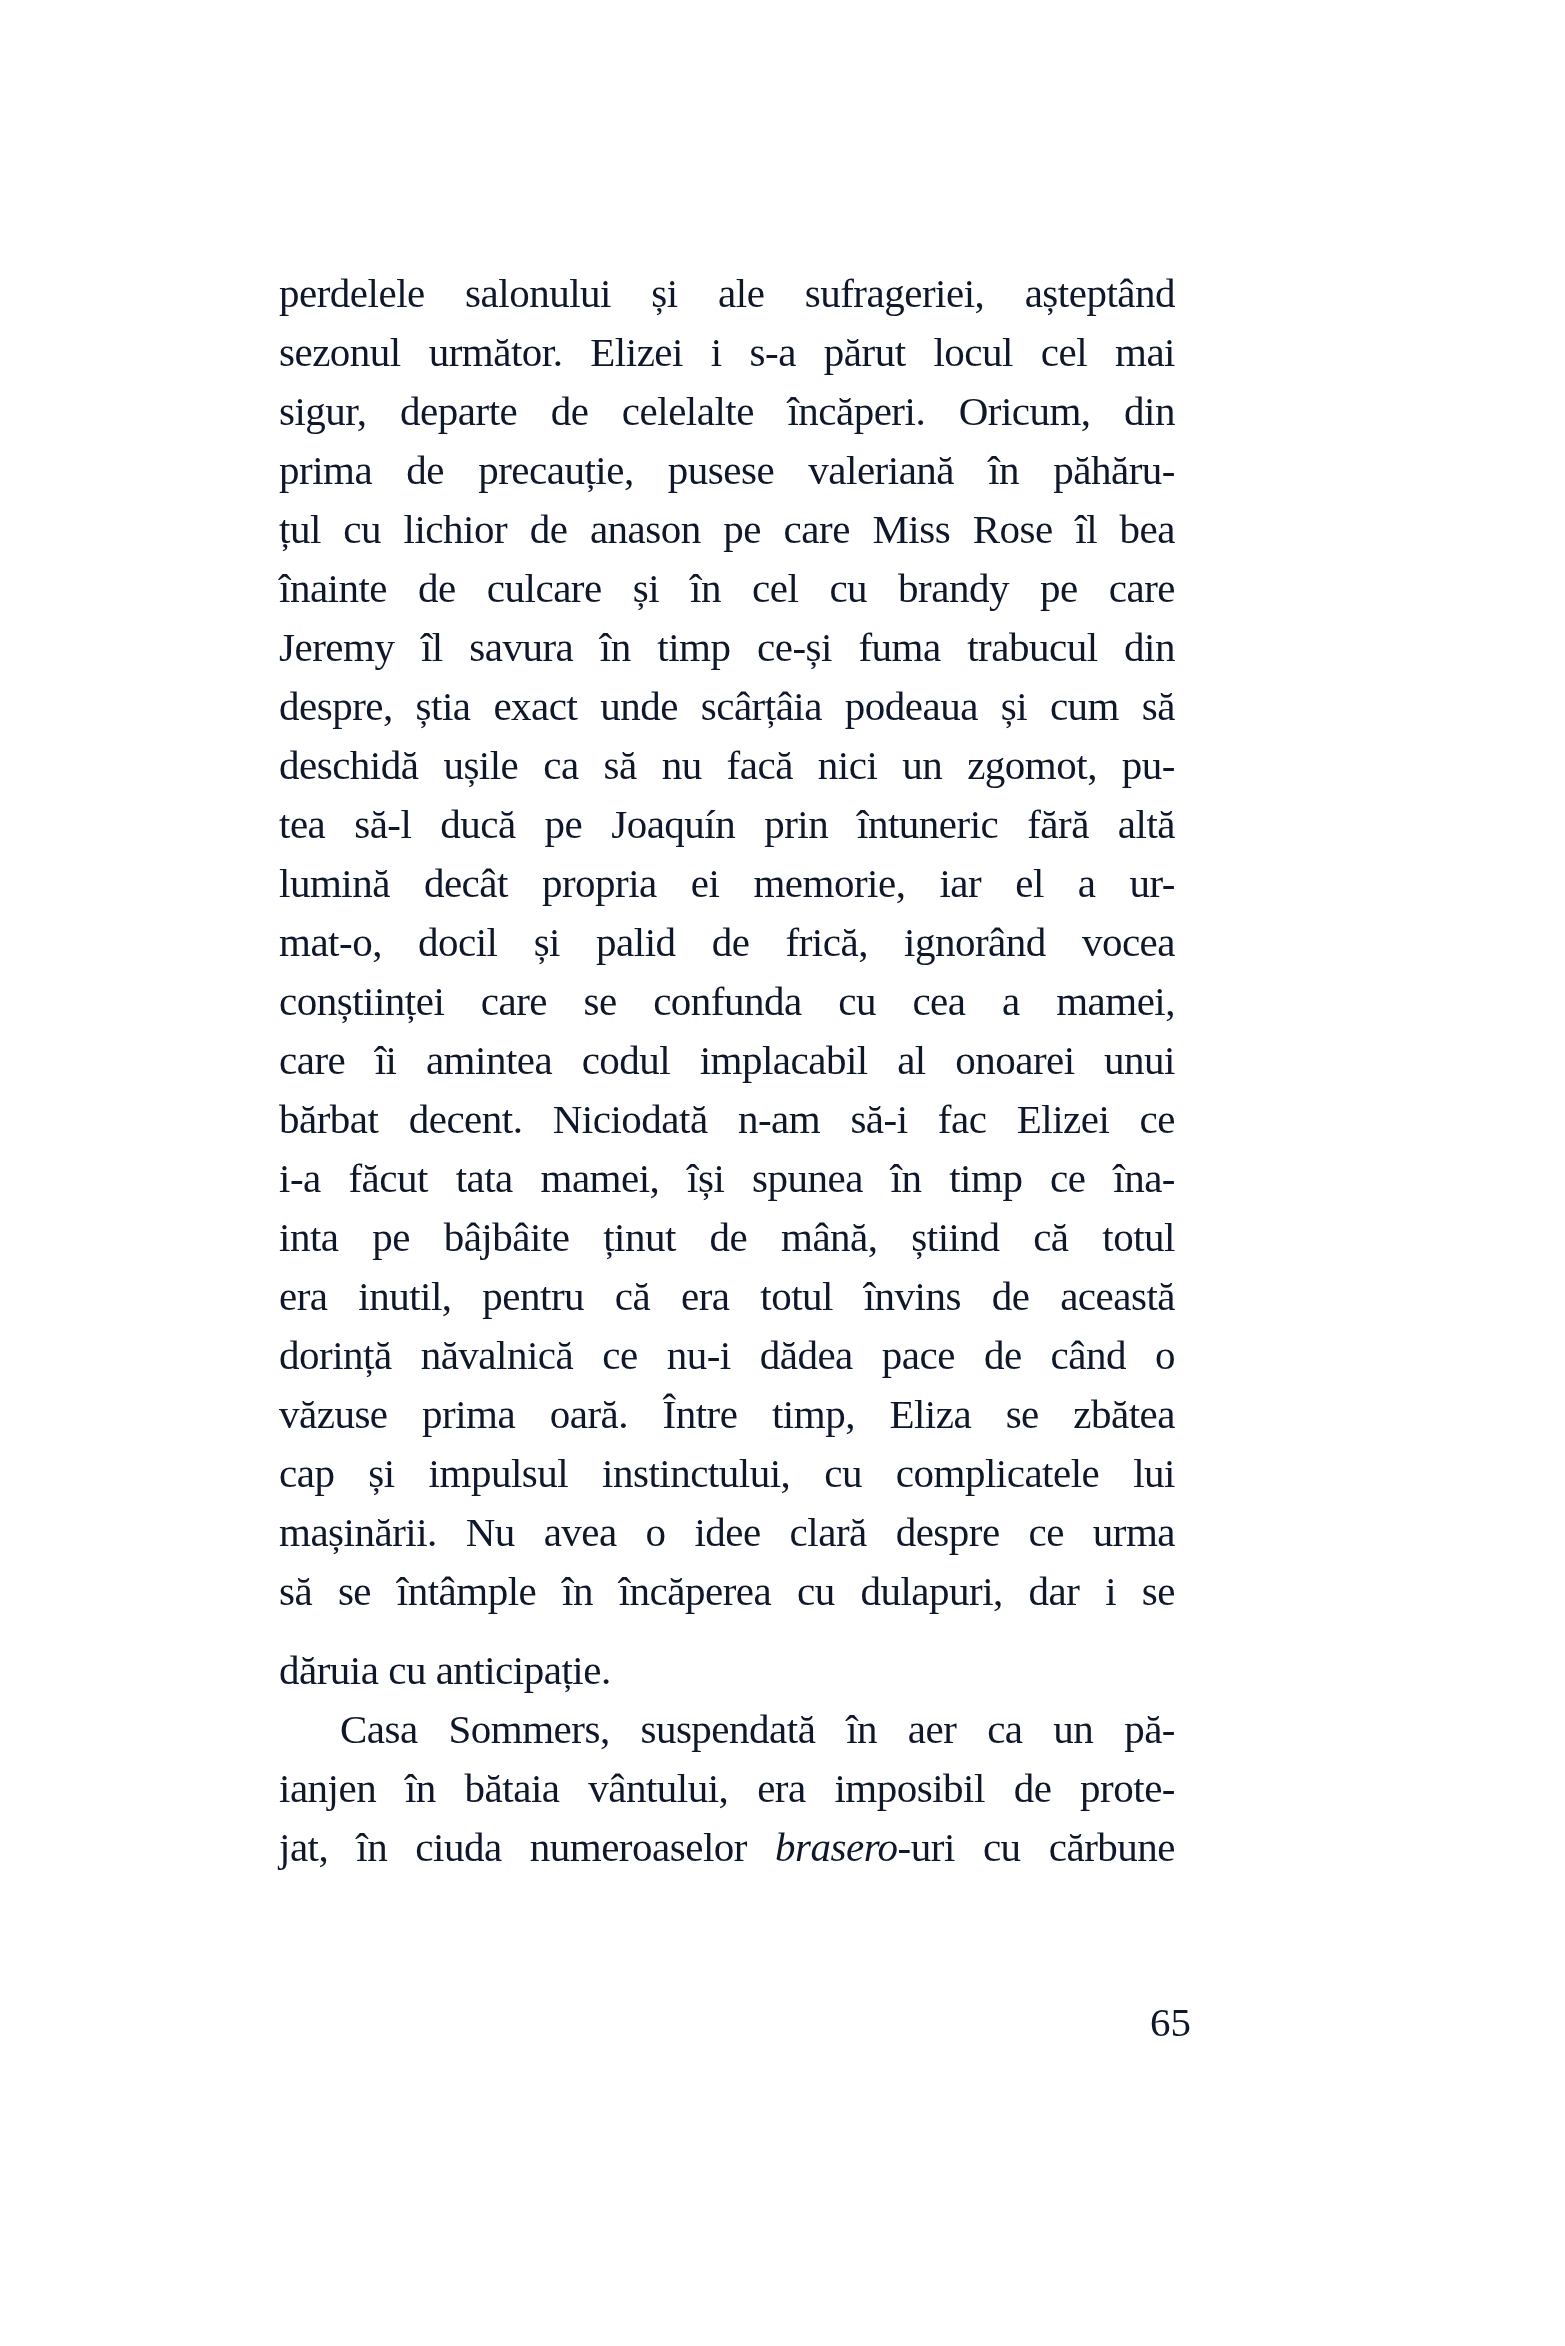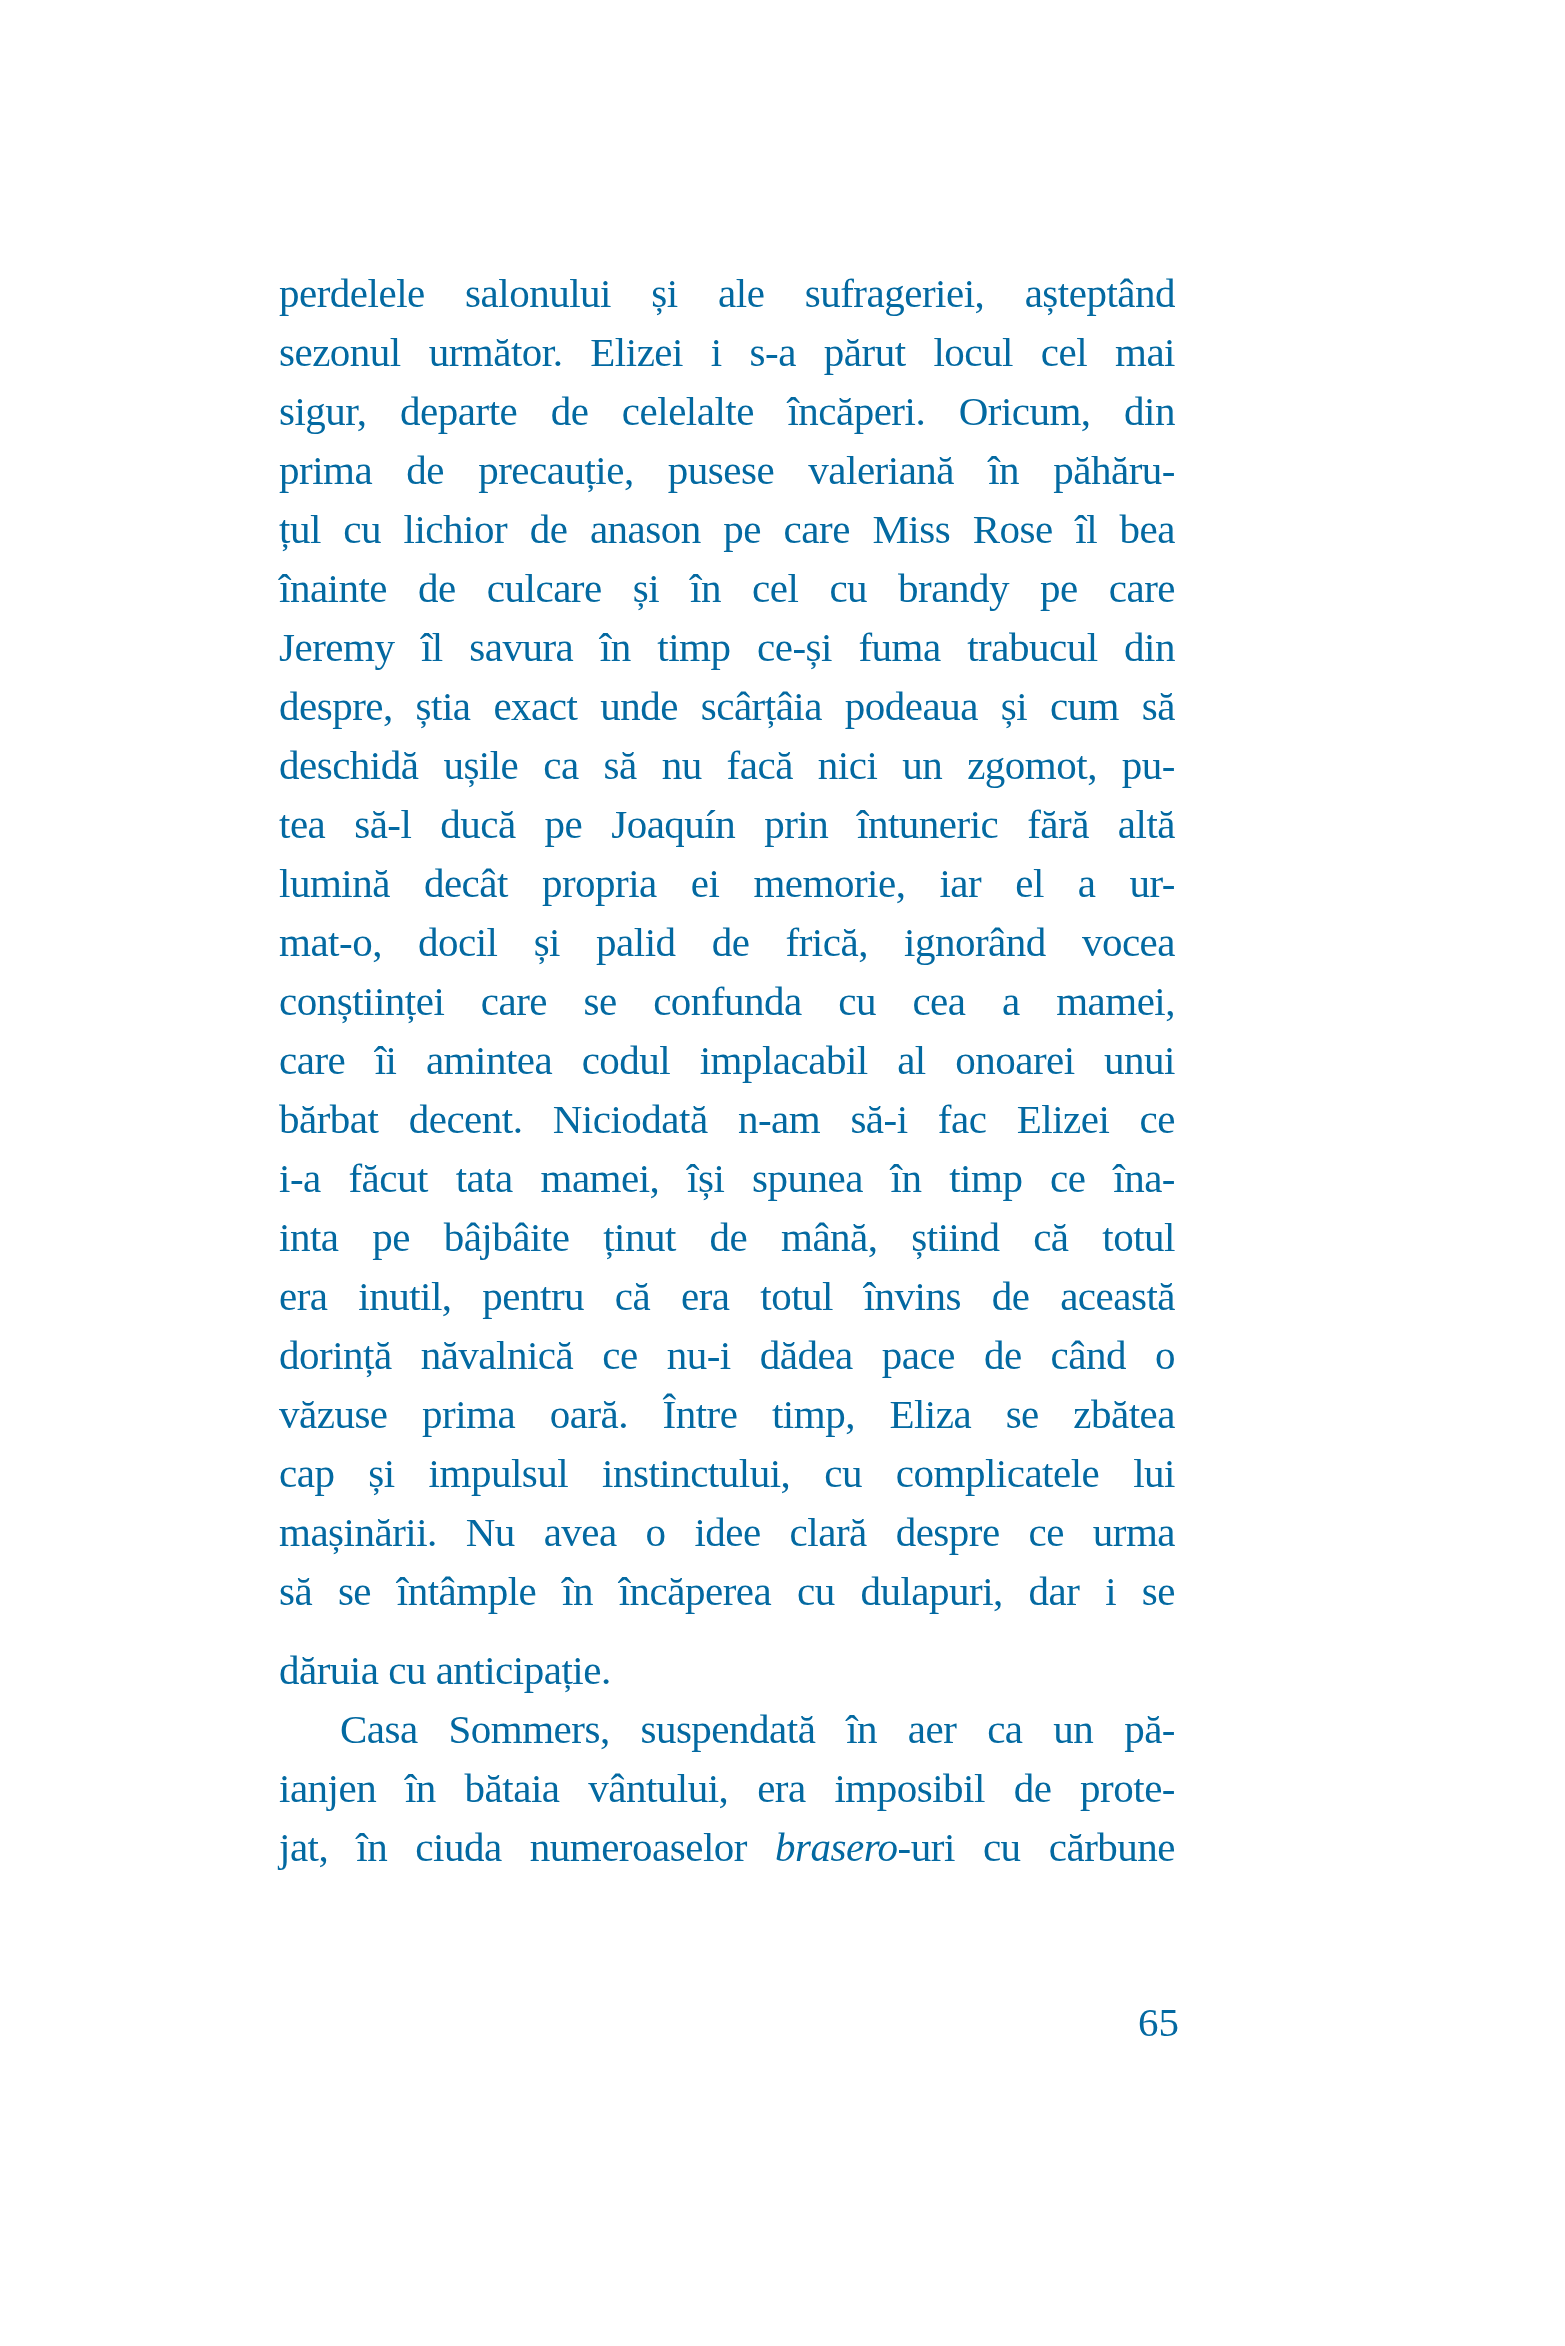--- a/index.html
+++ b/index.html
@@ -7,21 +7,21 @@
     padding: 0;
     background: #ffffff;
   }
   .scan-page {
     position: relative;
     width: 1565px;
     height: 2347px;
     background: #ffffff;
     overflow: hidden;
     font-family: "Liberation Serif", "DejaVu Serif", serif;
-    color: #0369a1;
+    color: #0f172a;
   }
   .text-block {
     position: absolute;
     left: 279px;
     top: 264px;
     width: 896px;
     font-size: 41px;
     line-height: 59px;
     letter-spacing: -0.5px;
   }
@@ -36,21 +36,21 @@
     margin-top: 20px;
   }
   .text-line.indent {
     text-indent: 61px;
   }
   .italic-term {
     font-style: italic;
   }
   .page-number {
     position: absolute;
-    left: 283px;
+    left: 295px;
     top: 1993px;
     width: 896px;
     text-align: right;
     font-size: 41px;
     line-height: 59px;
   }
 </style>
 </head>
 <body>
 

